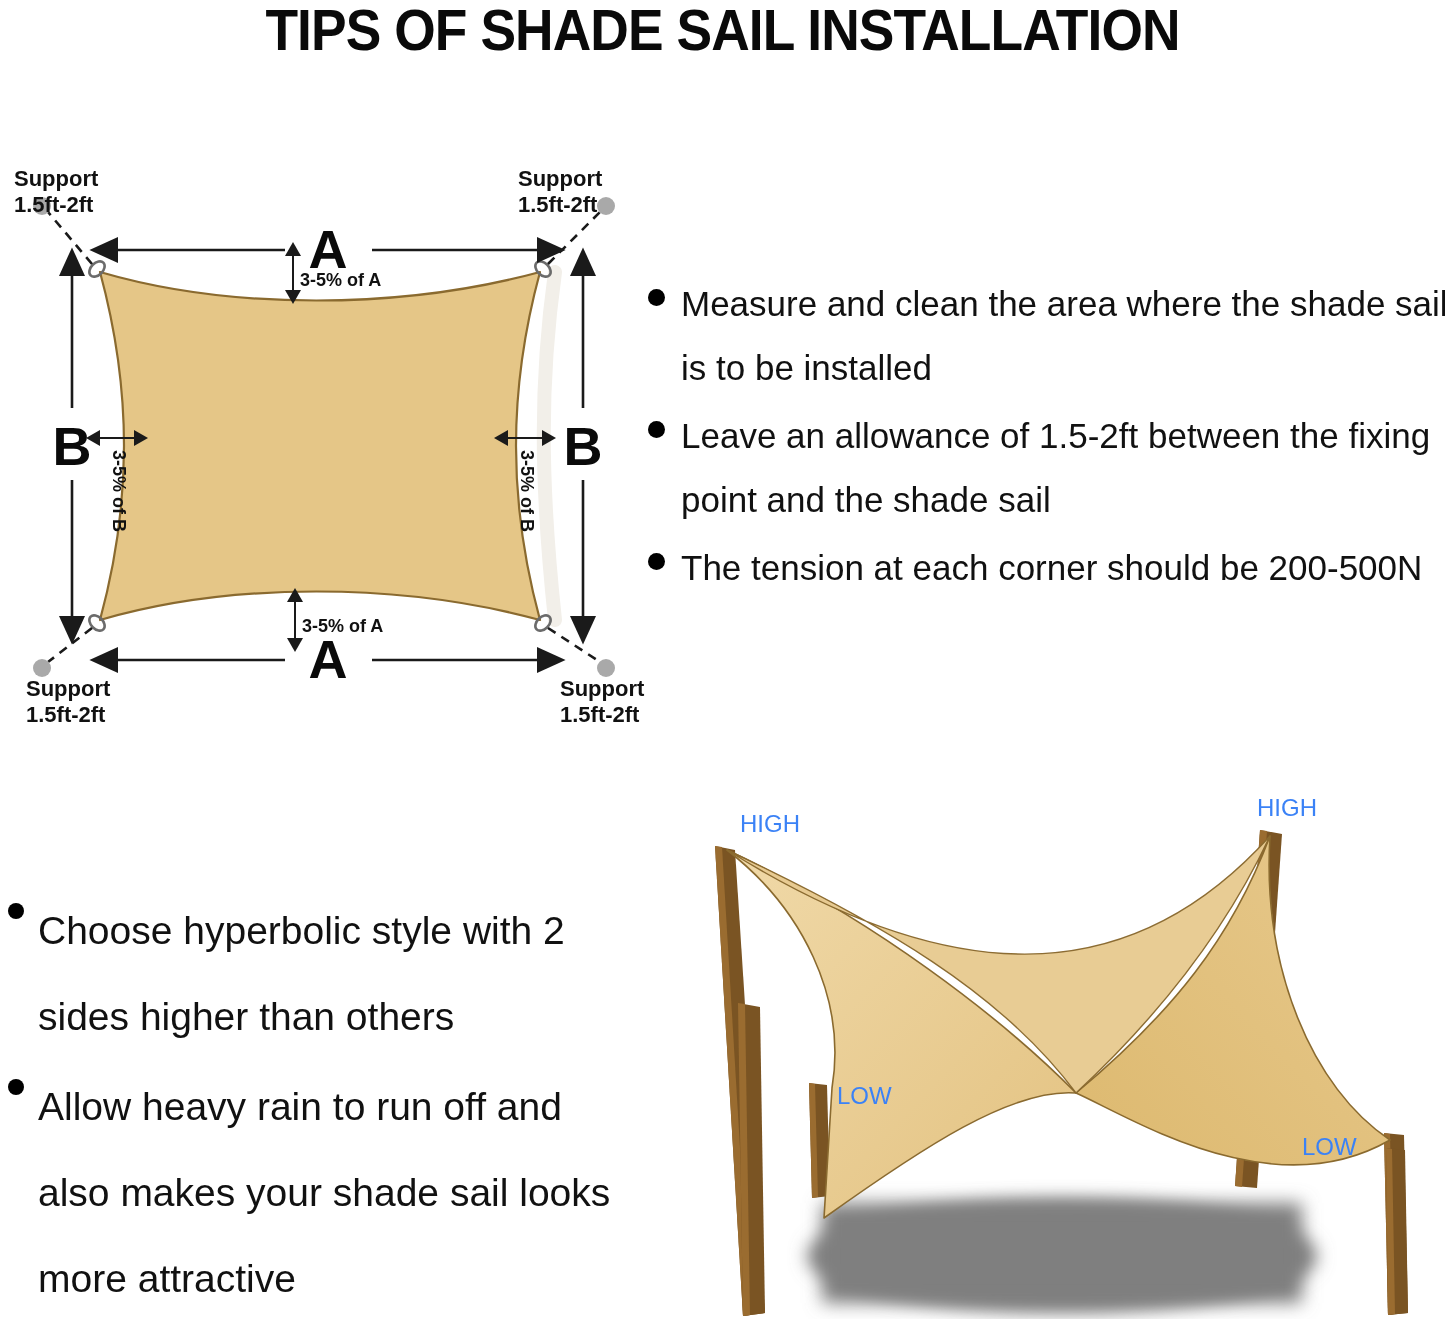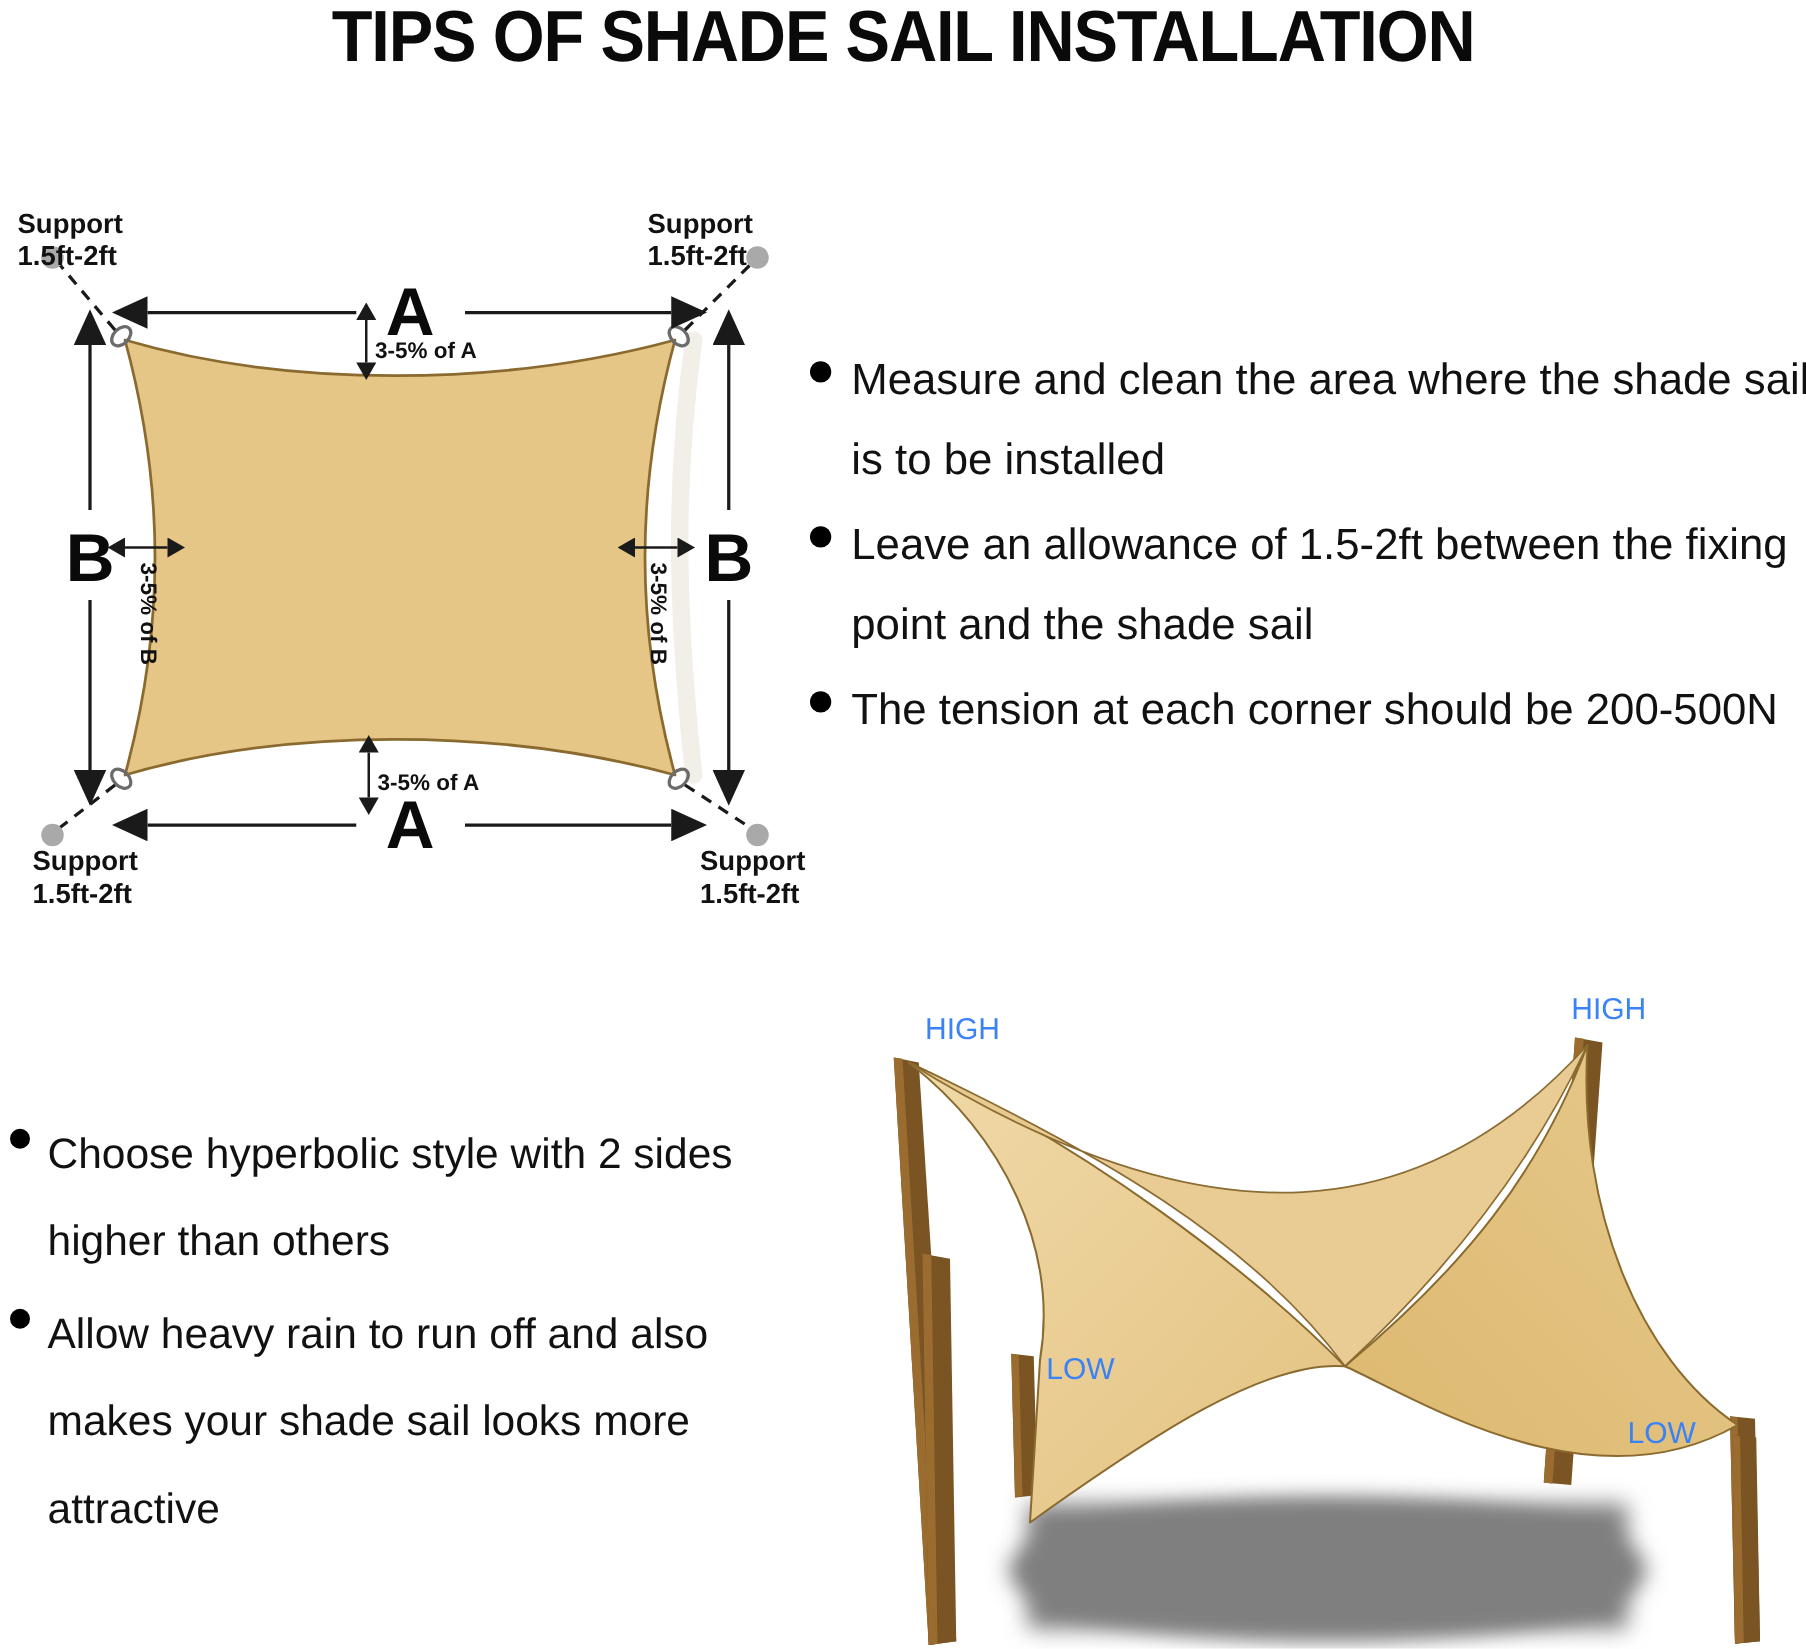--- a/index.html
+++ b/index.html
@@ -78,22 +78,22 @@
     top: 888px;
     width: 620px;
   }
   #tips-list-bottom .bullet-dot {
     width: 16px;
     height: 16px;
     margin-top: 15px;
     margin-right: 14px;
   }
   #tips-list-bottom .bullet-text {
-    font-size: 34px;
-    line-height: 70px;
+    font-size: 39px;
+    line-height: 86px;
   }
 
   
   #hyper-diagram {
     position: absolute;
     left: 672px;
     top: 788px;
     width: 773px;
     height: 531px;
   }

